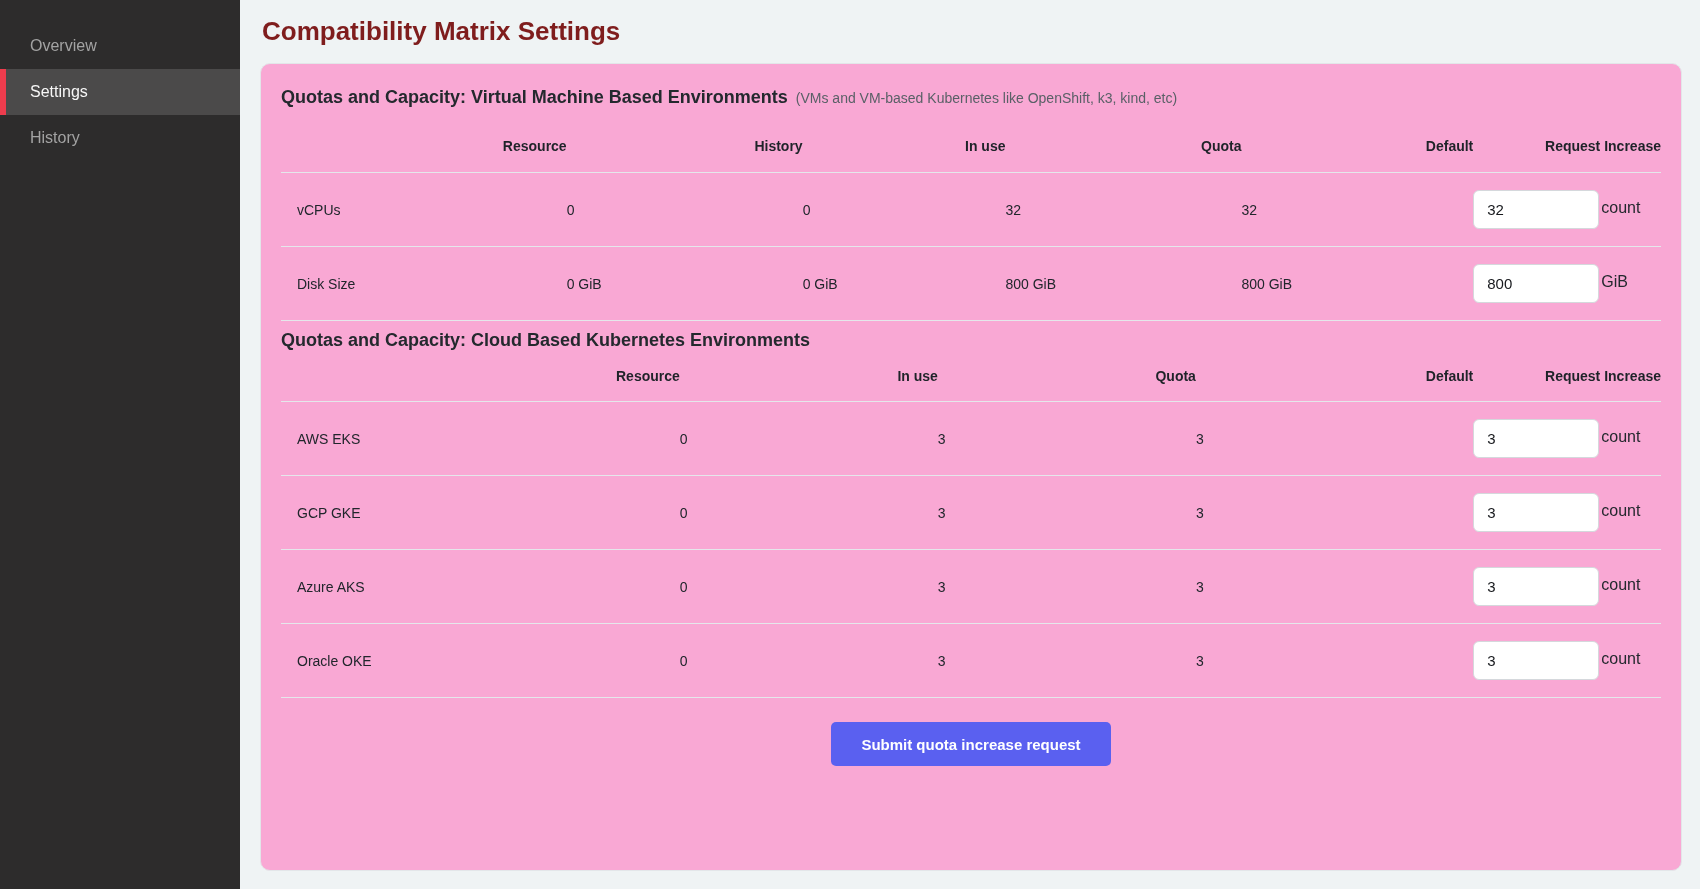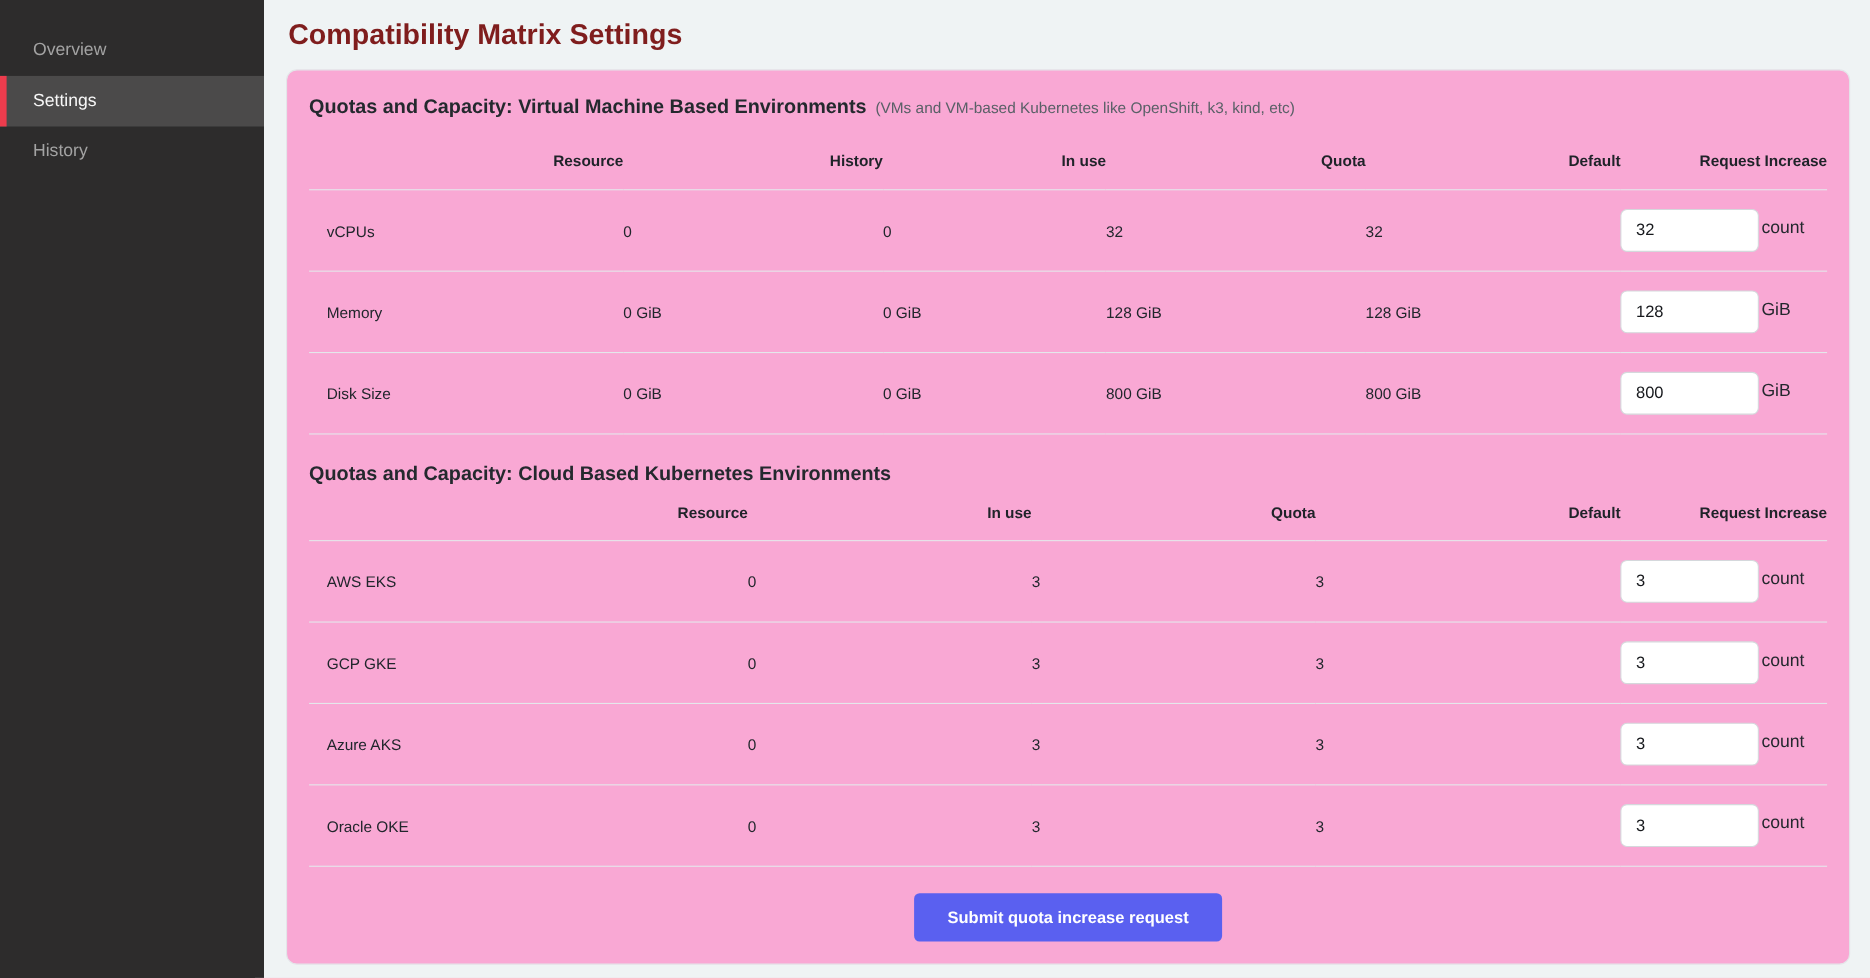--- a/index.html
+++ b/index.html
@@ -43,21 +43,21 @@
     background: #f9a8d4;
     border: 1px solid #e3e6e9;
     border-radius: 10px;
     padding: 20px 20px 20px;
     min-height: 808px;
   }
   .section-heading {
     font-size: 18px; font-weight: 600; color: #24292e;
     line-height: 22px; margin: 2px 0 0 0;
   }
-  .section-heading.second { margin-top: 24px; }
+  .section-heading.second { margin-top: 8px; }
   .section-subtitle {
     font-size: 14px; font-weight: 400; color: #5a6067; margin-left: 8px;
   }
 
   table { width: 100%; border-collapse: collapse; table-layout: fixed; }
   th {
     text-align: right; font-size: 14px; font-weight: bold; color: #1f2329;
     line-height: 15px; padding: 30px 0 18px 0;
     border-bottom: 1px solid #e5e7eb;
   }
@@ -143,33 +143,20 @@
           <td>32</td>
           <td>32</td>
           <td>
               <div class="ri-cell">
             <input class="qty-input" type="text" value="32" style="">
             <span class="unit">count</span>
           </div>
             </td>
         </tr>
         <tr>
-          <td>Memory</td>
-          <td>0 GiB</td>
-          <td>0 GiB</td>
-          <td>128 GiB</td>
-          <td>128 GiB</td>
-          <td>
-              <div class="ri-cell">
-            <input class="qty-input" type="text" value="128" style="">
-            <span class="unit">GiB</span>
-          </div>
-            </td>
-        </tr>
-        <tr>
           <td>Disk Size</td>
           <td>0 GiB</td>
           <td>0 GiB</td>
           <td>800 GiB</td>
           <td>800 GiB</td>
           <td>
               <div class="ri-cell">
             <input class="qty-input" type="text" value="800" style="">
             <span class="unit">GiB</span>
           </div>

